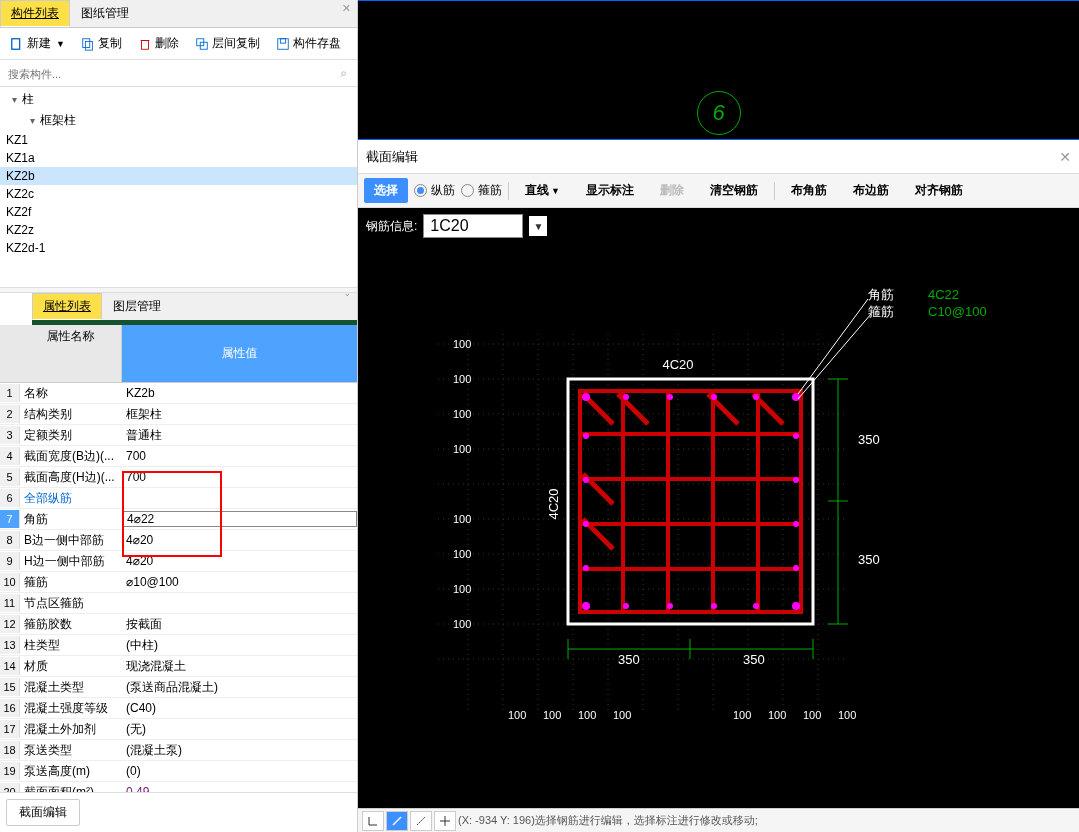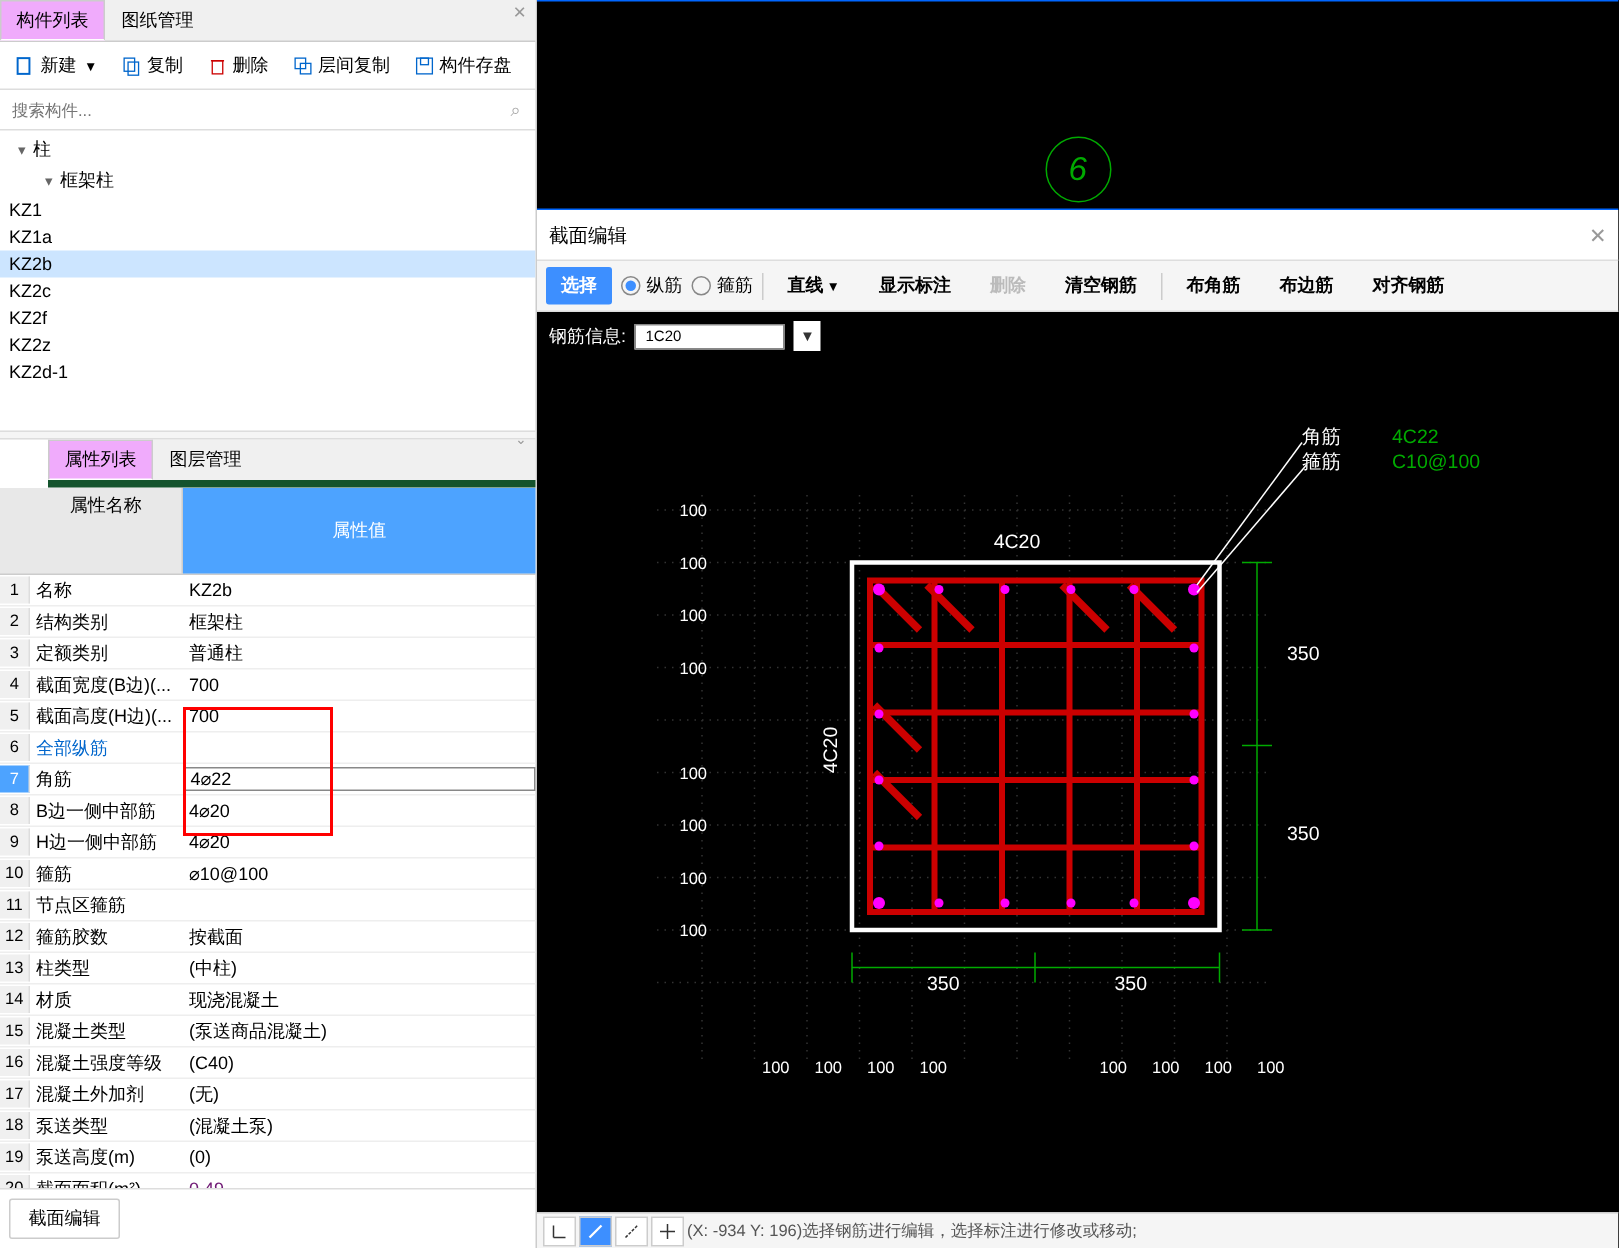--- a/index.html
+++ b/index.html
@@ -1,21 +1,21 @@
 <!DOCTYPE html>
 <html><head>
 <meta charset="utf-8">
 <style>
 * { margin: 0; padding: 0; box-sizing: border-box; font-family: "Microsoft YaHei", Arial, sans-serif; }
 body { width: 1079px; height: 832px; display: flex; background: #000; overflow: hidden; }
 .left-panel { width: 358px; background: #fff; display: flex; flex-direction: column; border-right: 1px solid #ccc; }
 .panel-tabs { display: flex; background: #f0f0f0; border-bottom: 1px solid #ccc; position: relative; }
 .panel-tabs .close-x { position: absolute; right: 6px; top: 2px; font-size: 11px; color: #999; cursor: pointer; }
 .tab { padding: 4px 10px; font-size: 12px; border: 1px solid transparent; cursor: pointer; }
-.tab.active { background: #f0abfc; border: 1px solid #ccc; border-bottom: 1px solid #fff; }
+.tab.active { background: #fde047; border: 1px solid #ccc; border-bottom: 1px solid #fff; text-decoration: underline; }
 .toolbar { display: flex; padding: 4px; gap: 4px; border-bottom: 1px solid #ddd; }
 .tb-btn { display: flex; align-items: center; gap: 3px; padding: 3px 6px; font-size: 12px; cursor: pointer; }
 .tb-icon { width: 14px; height: 14px; display: inline-flex; }
 .search-box { padding: 4px 6px; border-bottom: 1px solid #ddd; position: relative; }
 .search-box input { width: 100%; border: none; outline: none; font-size: 11px; padding: 2px 20px 2px 2px; color: #888; }
 .search-box .mag { position: absolute; right: 10px; top: 6px; color: #aaa; font-size: 12px; }
 .tree { flex: 0 0 auto; overflow-y: auto; padding: 2px 0; height: 200px; }
 .tree-node { font-size: 12px; padding: 2px 0 2px 6px; cursor: pointer; white-space: nowrap; }
 .tree-node.l1 { padding-left: 12px; }
 .tree-node.l2 { padding-left: 30px; }
@@ -48,21 +48,21 @@
 .editor-close { font-size: 14px; color: #999; cursor: pointer; }
 .editor-toolbar { background: #f5f5f5; height: 34px; display: flex; align-items: center; padding: 0 6px; gap: 6px; border-bottom: 1px solid #ddd; font-size: 12px; }
 .et-btn { padding: 4px 10px; cursor: pointer; border-radius: 2px; font-weight: bold; }
 .et-btn.primary { background: #3d8fff; color: #fff; }
 .et-btn.disabled { color: #bbb; }
 .et-sep { width: 1px; height: 18px; background: #ccc; }
 .radio { display: inline-flex; align-items: center; gap: 4px; }
 .radio-c { width: 13px; height: 13px; border: 1px solid #888; border-radius: 50%; display: inline-flex; align-items: center; justify-content: center; }
 .radio-c.on::after { content: ''; width: 7px; height: 7px; background: #3d8fff; border-radius: 50%; }
 .info-bar { background: #000; color: #fff; padding: 6px 8px; font-size: 12px; display: flex; align-items: center; gap: 6px; }
-.info-input { background: #fff; color: #000; border: 1px solid #888; padding: 2px 6px; width: 100px; font-size: 10px; }
+.info-input { background: #fff; color: #000; border: 1px solid #888; padding: 2px 6px; width: 100px; font-size: 16px; }
 .info-dd { background: #fff; width: 18px; height: 20px; display: inline-flex; align-items: center; justify-content: center; color: #333; font-size: 10px; }
 .canvas-area { flex: 1; background: #000; position: relative; overflow: hidden; }
 .status-bar { background: #f5f5f5; height: 24px; display: flex; align-items: center; padding: 0 4px; gap: 2px; font-size: 11px; color: #555; border-top: 1px solid #ccc; }
 .sb-btn { width: 22px; height: 20px; border: 1px solid #ccc; display: inline-flex; align-items: center; justify-content: center; background: #fff; cursor: pointer; }
 svg.section { position: absolute; top: 0; left: 0; }
 .prop-container { position: relative; }
 </style>
 </head>
 <body>
 

